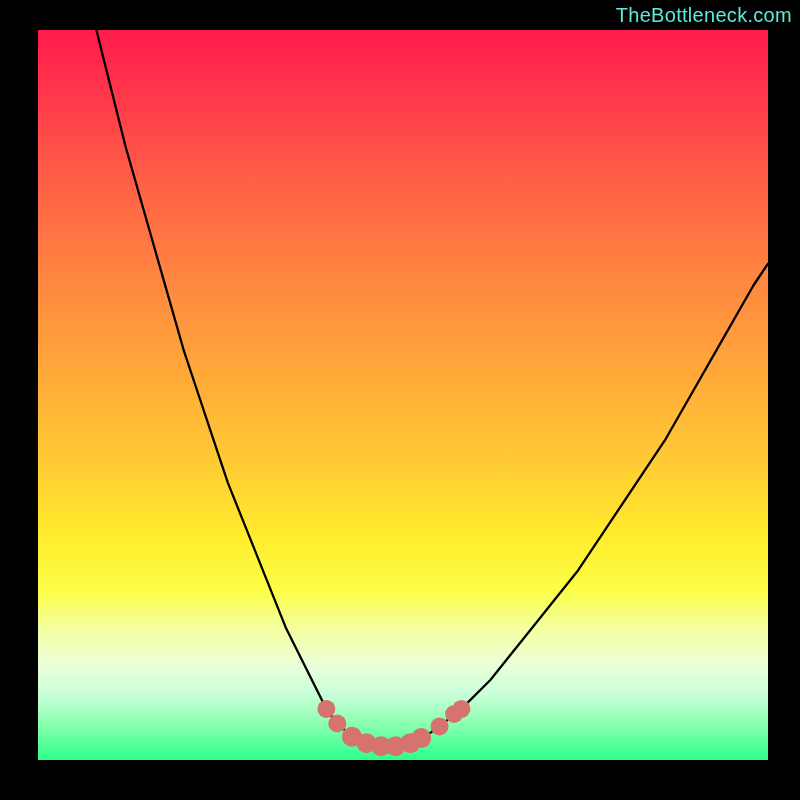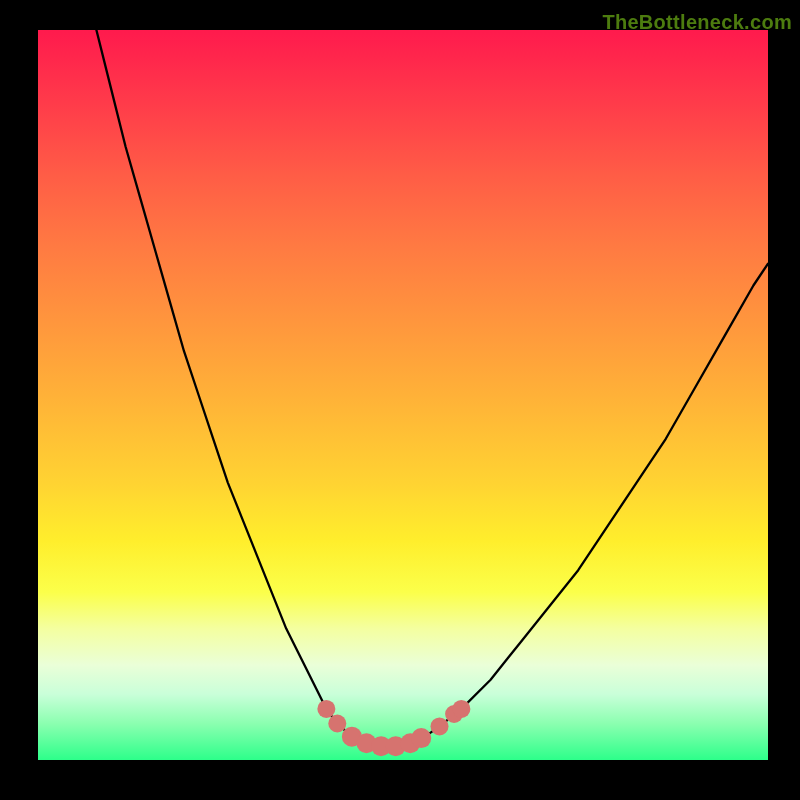--- a/index.html
+++ b/index.html
@@ -45,25 +45,25 @@
       #8bffb0 95%,
       #2dff8a 100%
     );
   }
   .chart-layer {
     position: absolute;
     inset: 0;
   }
   .watermark {
     position: absolute;
-    top: 11px;
+    top: 4px;
     right: 8px;
-    color: #4d7c0f;
+    color: #5eead4;
     font-size: 20px;
-    font-weight: 700;
+    font-weight: 400;
     letter-spacing: 0.3px;
     user-select: none;
   }
 </style>
 </head>
 <body>
 
 <div class="frame">
   <div class="watermark">TheBottleneck.com</div>
 

